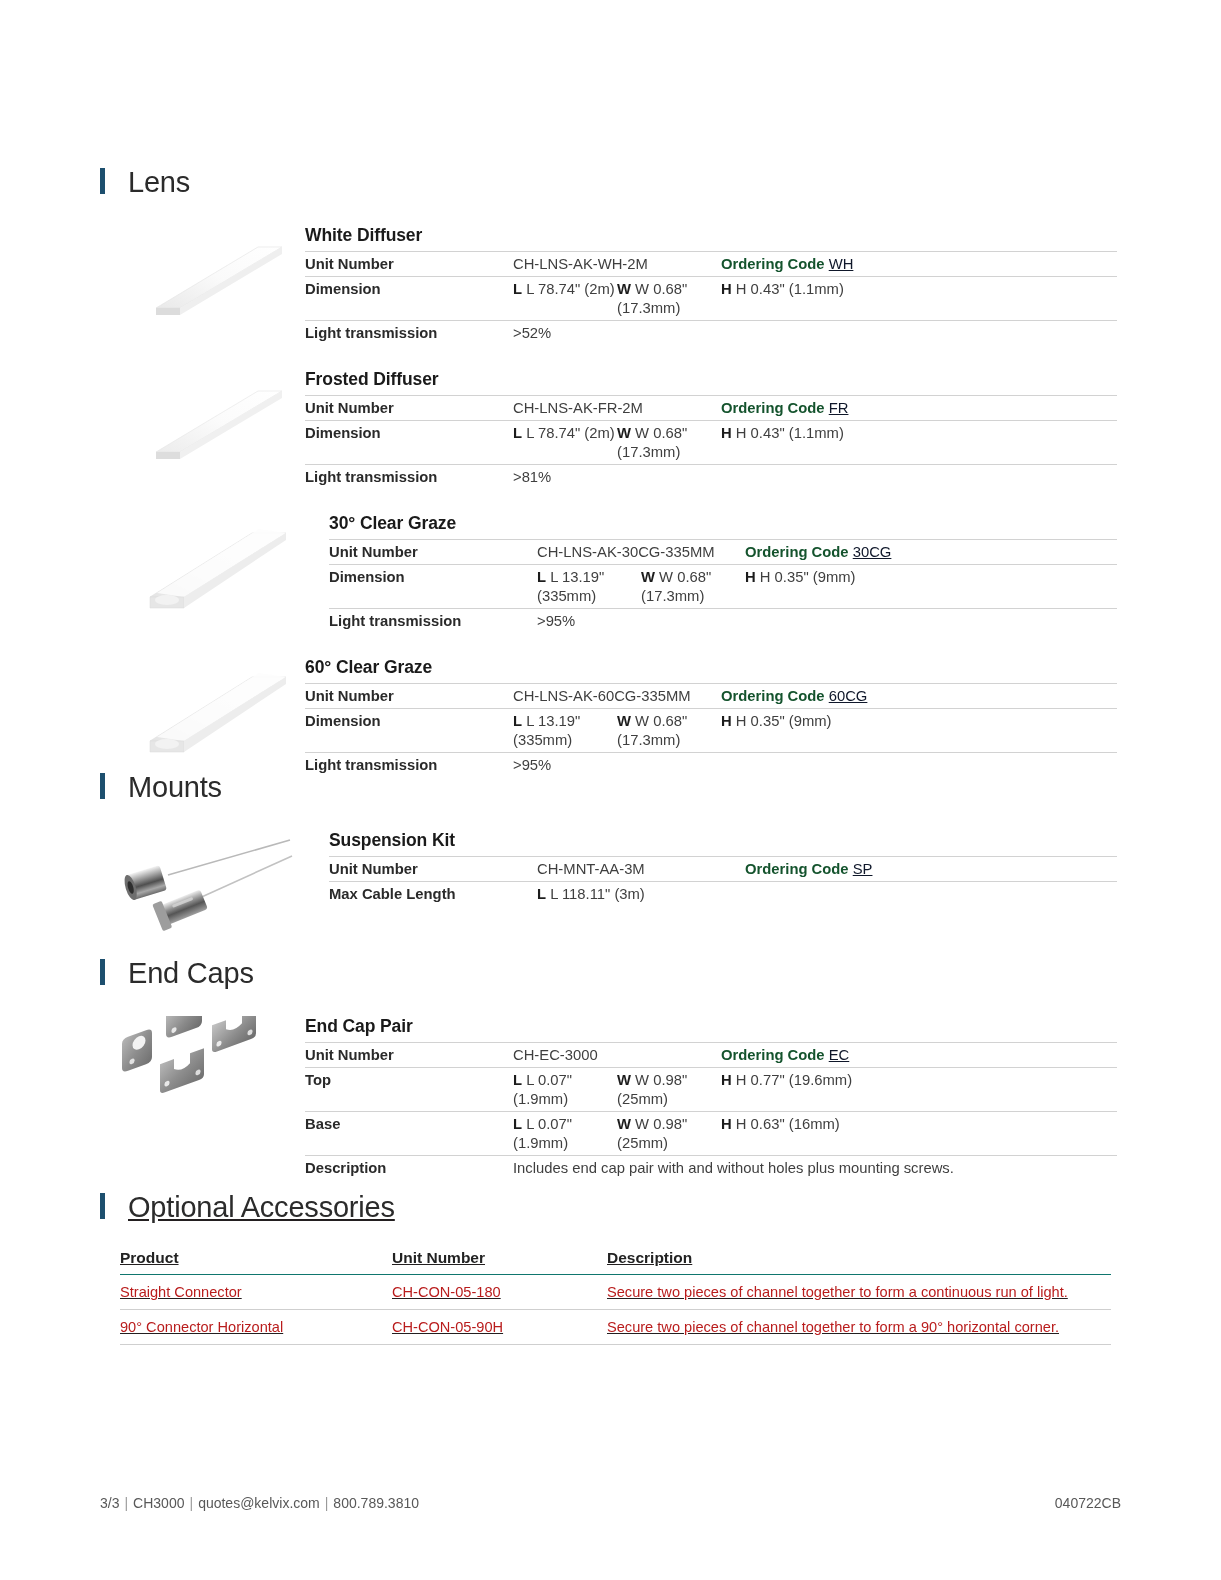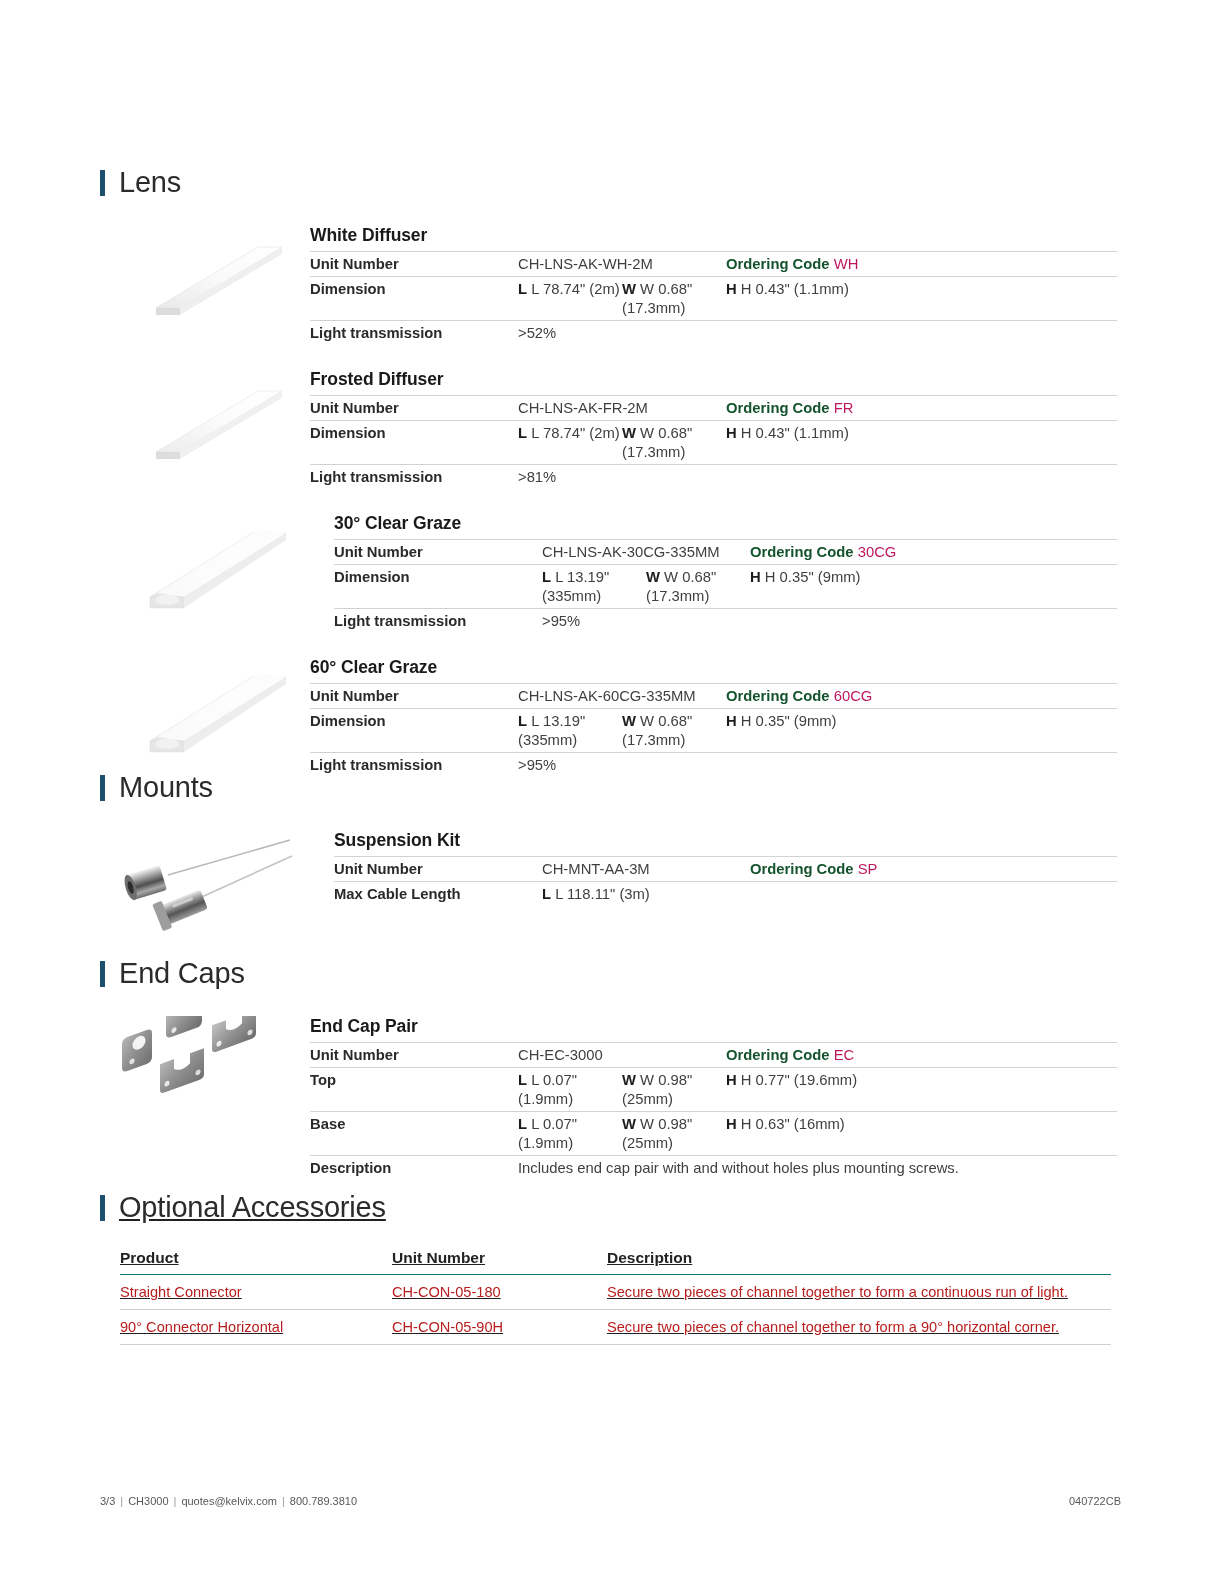--- a/index.html
+++ b/index.html
@@ -17,22 +17,21 @@
   }
   .page {
     position: absolute;
     inset: 0;
     padding: 0;
   }
 
   
   .section-head {
     display: flex;
-    align-items: center;
-    gap: 14px;
+    gap: 23px;
     margin-left: 100px;
   }
   .accent-bar {
     width: 5px;
     height: 26px;
     background: #1d4f6e;
     flex: 0 0 auto;
     border-radius: 0;
   }
   .section-title {
@@ -52,21 +51,20 @@
   .thumb {
     width: 205px;
     flex: 0 0 205px;
     position: relative;
     height: 108px;
   }
   .thumb svg { display: block; }
 
   .spec {
     flex: 1 1 auto;
-    margin-left: 5px;
     padding-right: 104px;
   }
   .prod-name {
     font-size: 17.5px;
     font-weight: 700;
     color: #1a1a1a;
     letter-spacing: -0.1px;
     margin-bottom: 5px;
   }
   table.spec-table {
@@ -93,21 +91,21 @@
   td.v3 { color: #3f3f3f; }
   td.vwide { color: #3f3f3f; }
   .dim {
     font-weight: 700;
     color: #1c1c1c;
   }
   .oc-label {
     font-weight: 700;
     color: #14532d;
   }
-  .oc-val { color: #be185d; }
+  .oc-val { color: #0f172a; text-decoration: underline; }
 
   
   .acc-wrap {
     margin-left: 120px;
     margin-right: 110px;
   }
   table.acc {
     width: 100%;
     border-collapse: collapse;
     table-layout: fixed;
@@ -131,21 +129,21 @@
   table.acc .c-unit { width: 215px; }
 
   
   .footer {
     position: absolute;
     left: 100px;
     right: 100px;
     top: 1495px;
     display: flex;
     justify-content: space-between;
-    font-size: 11px;
+    font-size: 14px;
     color: #585858;
   }
   .footer .sep { color: #9a9a9a; padding: 0 5px; }
 </style>
 </head>
 <body>
 
 <div class="page">
 
   <div style="position:absolute; top:168px; left:0; right:0;">

